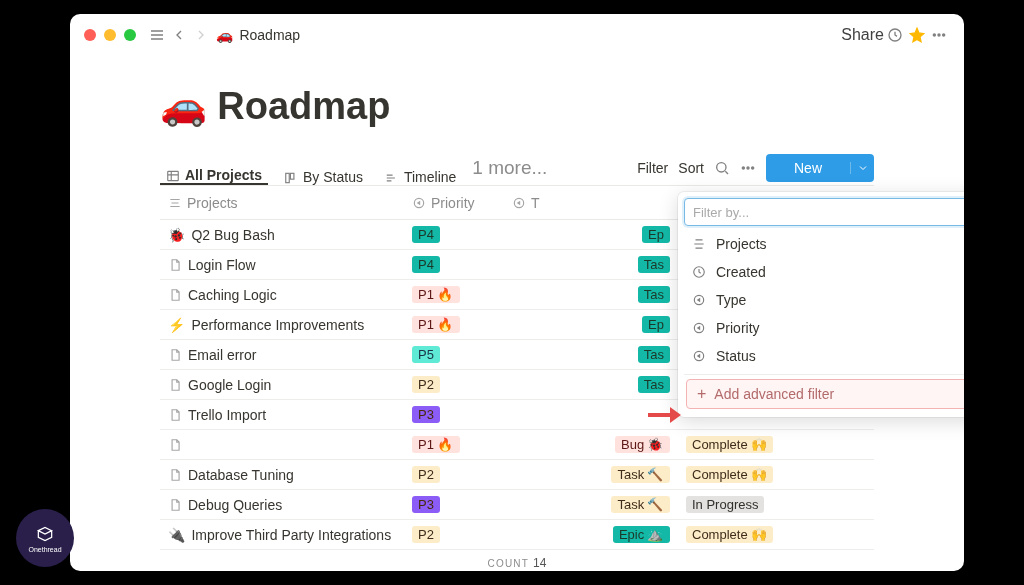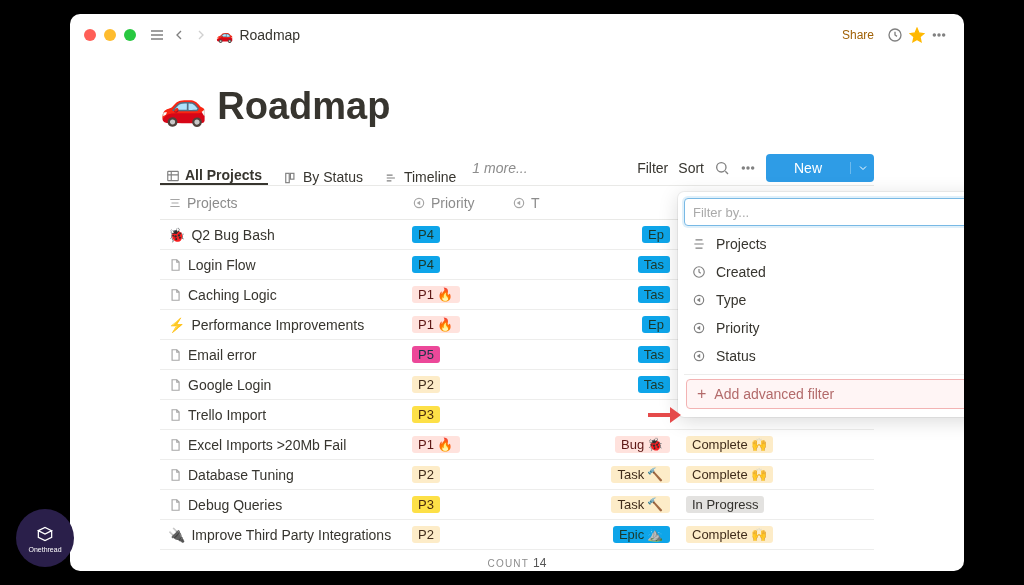--- a/index.html
+++ b/index.html
@@ -28,36 +28,36 @@
   }
   .traffic { display: flex; gap: 8px; margin-right: 10px; }
   .dot { width: 12px; height: 12px; border-radius: 50%; }
   .dot.red { background:#ff5f57; }
   .dot.yellow { background:#febc2e; }
   .dot.green { background:#28c840; }
   .tb-icon { width: 22px; height: 22px; display:flex; align-items:center; justify-content:center; color:#808080; cursor:pointer; }
   .tb-icon svg { width:16px; height:16px; stroke:currentColor; fill:none; stroke-width:2; }
   .breadcrumb { display:flex; align-items:center; gap:6px; margin-left:4px; font-size:14px; color:#37352f; }
   .spacer { flex:1; }
-  .share { font-size:12px; color:#a16207; cursor:pointer; margin-right:10px; }
+  .share { font-size:16px; color:#404040; cursor:pointer; }
   .star svg { fill:#ffb800; stroke:#ffb800; }
 
   
   .page { padding: 28px 90px 0 90px; }
   .page-title { display:flex; align-items:center; gap:10px; font-size:38px; font-weight:700; color:#37352f; }
   .page-title .emoji { font-size:38px; }
 
   
   .tabs-row { display:flex; align-items:center; margin-top:22px; border-bottom:1px solid #e9e9e7; height:36px; position:relative; }
   .tab { display:flex; align-items:flex-end; gap:5px; padding:0 6px; height:100%; font-size:14px; color:#37352f; cursor:pointer; }
   .tab.active { font-weight:600; border-bottom:2px solid #37352f; }
   .tab + .tab { margin-left:10px; }
   .tab .ico { color:#808080; display:inline-flex; }
   .tab .ico svg { width:14px; height:14px; }
-  .more-tabs { font-size:14px; color:#8c8c8c; margin-left:10px; cursor:pointer;font-style:italic; }
+  .more-tabs { font-size:19px; color:#8c8c8c; margin-left:10px; cursor:pointer; }
   .tabs-right { margin-left:auto; display:flex; align-items:center; gap:10px; }
   .tr-btn { font-size:14px; color:#37352f; cursor:pointer; }
   .tr-ico { color:#808080; display:flex; cursor:pointer; }
   .tr-ico svg { width:16px; height:16px; stroke:currentColor; fill:none; stroke-width:2; }
   .new-btn { display:flex; align-items:center; background:#2e9ce6; color:#fff; border-radius:4px; height:28px; overflow:hidden; cursor:pointer; font-size:14px; }
   .new-btn .lbl { padding:0 28px; }
   .new-btn .chev { border-left:1px solid rgba(255,255,255,.3); width:24px; display:flex; align-items:center; justify-content:center; }
   .new-btn .chev svg { width:12px; height:12px; stroke:#fff; fill:none; stroke-width:2; }
 
   
@@ -77,25 +77,25 @@
   .cell.projects { width:244px; }
   .cell.priority { width:100px; }
   .cell.type { width:174px;justify-content:flex-end; }
   .cell.status { width:130px; }
   .cell .emoji { font-size:14px; }
   .page-ico { color:#a6a6a6; display:inline-flex; }
   .page-ico svg { width:14px; height:14px; }
   .title-text { font-weight:500; }
 
   .tag { display:inline-flex; align-items:center; gap:3px; padding:1px 6px; border-radius:3px; font-size:13px; }
-  .tag.green { background:#0ea5e9; color:#1c3829; }
+  .tag.green { background:#14b8a6; color:#1c3829; }
   .tag.red { background:#ffe2dd; color:#5d1715; }
-  .tag.blue { background:#ec4899; color:#183347; }
+  .tag.blue { background:#5eead4; color:#183347; }
   .tag.yellow { background:#fdecc8; color:#402c1b; }
-  .tag.orange { background:#fde047; color:#49290e; }
+  .tag.orange { background:#8b5cf6; color:#49290e; }
   .tag.gray { background:#e3e2e0; color:#32302c; }
 
   .count-row { display:flex; align-items:center; justify-content:center; height:26px; font-size:10px; color:#8c8c8c; letter-spacing:1.2px; gap:4px; }
 
   
   .popover {
     position:absolute;
     top: 178px;
     left: 608px;
     width: 306px;
@@ -433,21 +433,20 @@
     <div class="cell status"></div>
           </div>
           <div class="row">
     <div class="cell projects">
               <span class="page-ico">
                 <svg viewBox="0 0 24 24" fill="none" stroke="currentColor" stroke-width="2">
                   <path d="M7 3h8l4 4v14H7z"></path>
                   <path d="M15 3v4h4"></path>
                 </svg>
               </span>
-              <span class="title-text">Excel Imports &gt;20Mb Fail</span>
             </div>
     <div class="cell priority">
               <span class="tag red">P1 🔥</span>
             </div>
     <div class="cell type">
               <span class="tag red">Bug 🐞</span>
             </div>
     <div class="cell status">
               <span class="tag yellow">Complete 🙌</span>
             </div>

